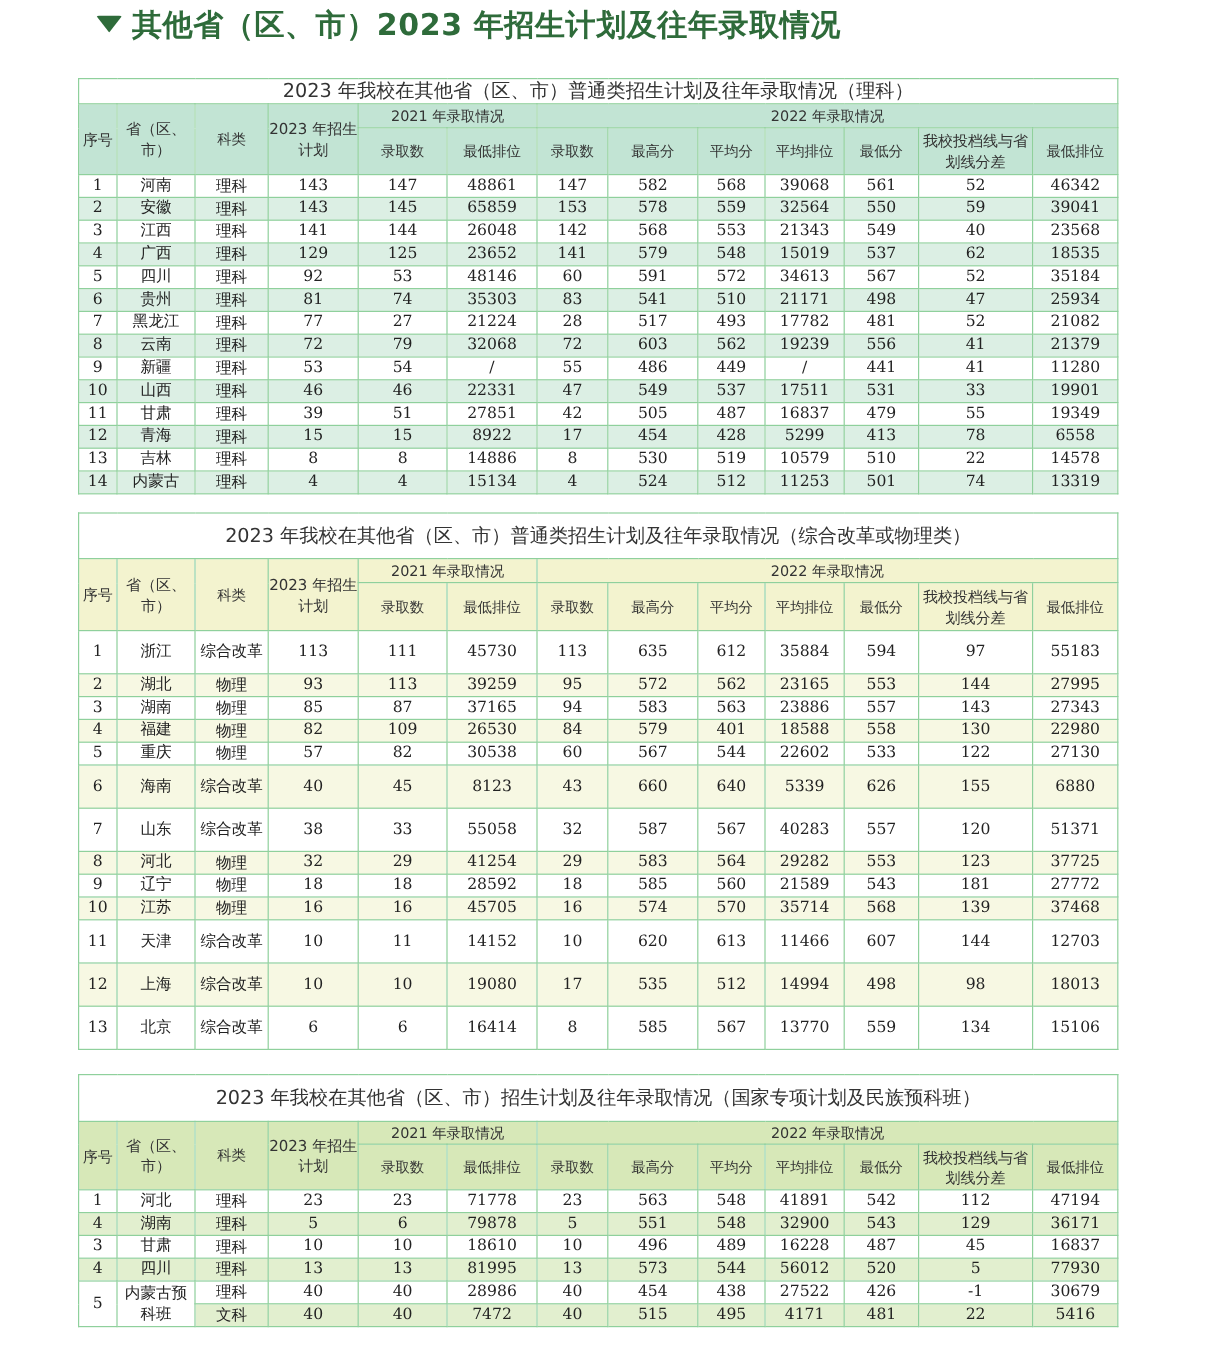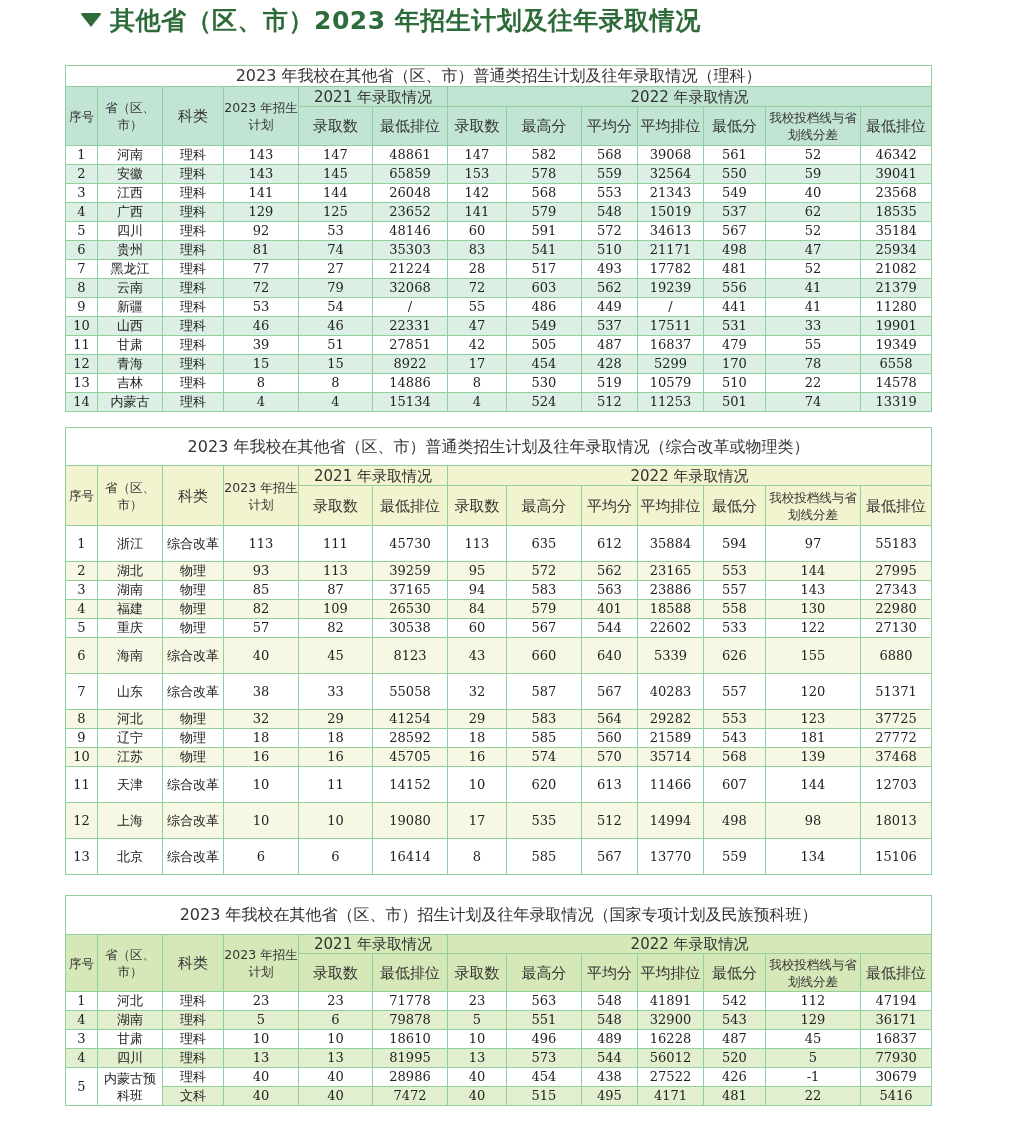--- a/index.html
+++ b/index.html
@@ -1,21 +1,21 @@
 <!DOCTYPE html>
 <html><head>
 <meta charset="utf-8">
 <style>
   html, body { margin:0; padding:0; background:#ffffff; }
   body { width:1024px; height:1133px; position:relative; overflow:hidden; font-family:"DejaVu Sans", sans-serif; }
   .page-title { position:absolute; left:80px; top:4px; height:32px; display:flex; align-items:center; color:#2e6b3a; font-weight:bold; font-size:25px; letter-spacing:0.5px; }
   .page-title .tri { width:0; height:0; border-left:11px solid transparent; border-right:11px solid transparent; border-top:14px solid #2e6b3a; margin-right:8px; border-radius:3px; }
   table.t { position:absolute; left:65px; width:866px; border-collapse:collapse; table-layout:fixed; font-family:"DejaVu Serif", serif; font-size:13px; color:#222; }
   table.t td, table.t th { border:1.5px solid #8fd09c; text-align:center; vertical-align:middle; padding:0; line-height:18px; overflow:hidden; white-space:nowrap; }
-  table.t th { font-family:"DejaVu Sans", sans-serif; font-weight:normal; font-size:15px; color:#333; }
+  table.t th { font-family:"DejaVu Sans", sans-serif; font-weight:normal; font-size:12px; color:#333; }
   table.t td.cap { font-family:"DejaVu Sans", sans-serif; font-size:16px; color:#333; background:#fff; height:20px; }
   table.t th.wrap { white-space:normal; line-height:17px; font-size:12.5px; }
   table.t td.wrap { white-space:normal; line-height:17px; font-family:"DejaVu Sans", sans-serif; }
   table.t td.prov { font-family:"DejaVu Sans", sans-serif; }
   table.t td.kind { font-family:Liberation Serif, serif; }
   
   #t1 { top:65px; }
   #t1 th { background:#c2e4d4; }
   #t1 tr.alt td { background:#dcefe4; }
   #t1 tr.d td { height:18px; line-height:18px; }
@@ -250,21 +250,21 @@
         <td>12</td>
         <td class="prov">青海</td>
         <td class="kind">理科</td>
         <td>15</td>
         <td>15</td>
         <td>8922</td>
         <td>17</td>
         <td>454</td>
         <td>428</td>
         <td>5299</td>
-        <td>170</td>
+        <td>413</td>
         <td>78</td>
         <td>6558</td>
       </tr>
       <tr class="d">
         <td>13</td>
         <td class="prov">吉林</td>
         <td class="kind">理科</td>
         <td>8</td>
         <td>8</td>
         <td>14886</td>

